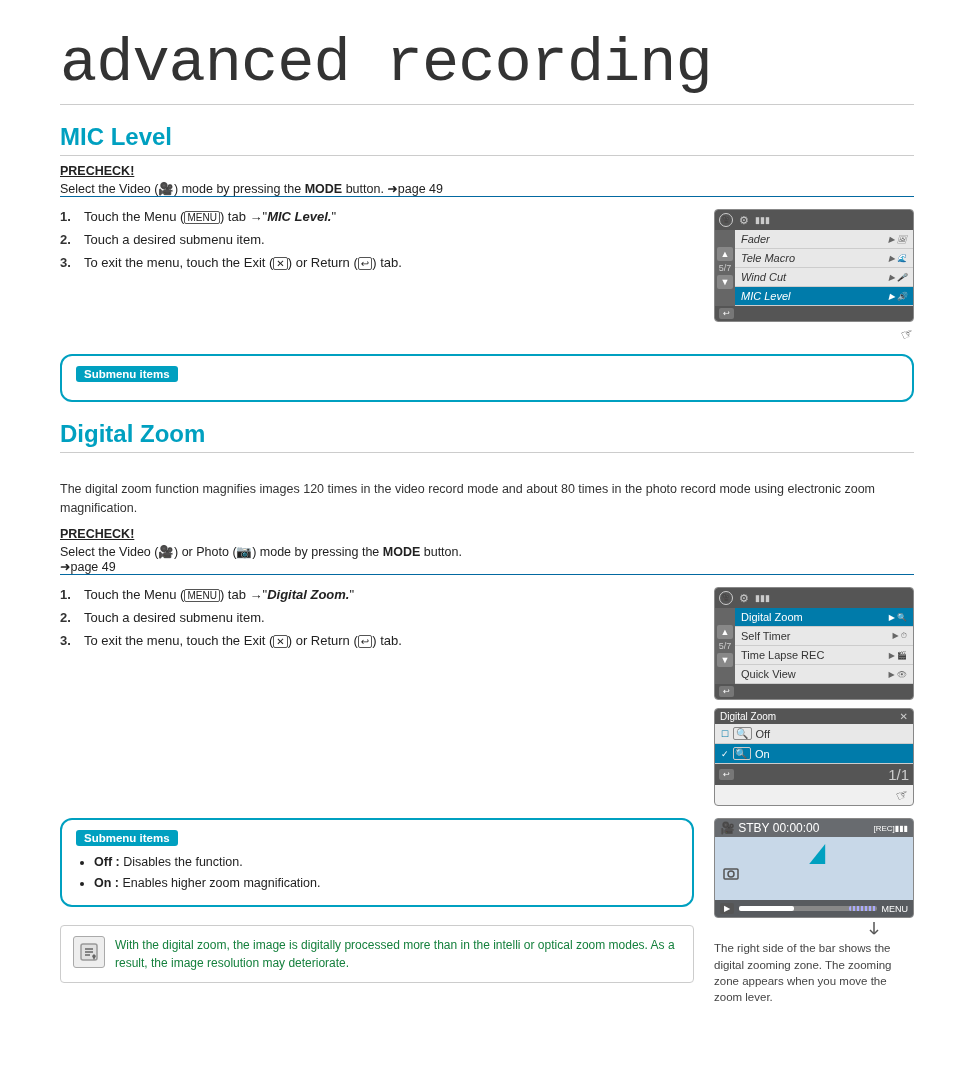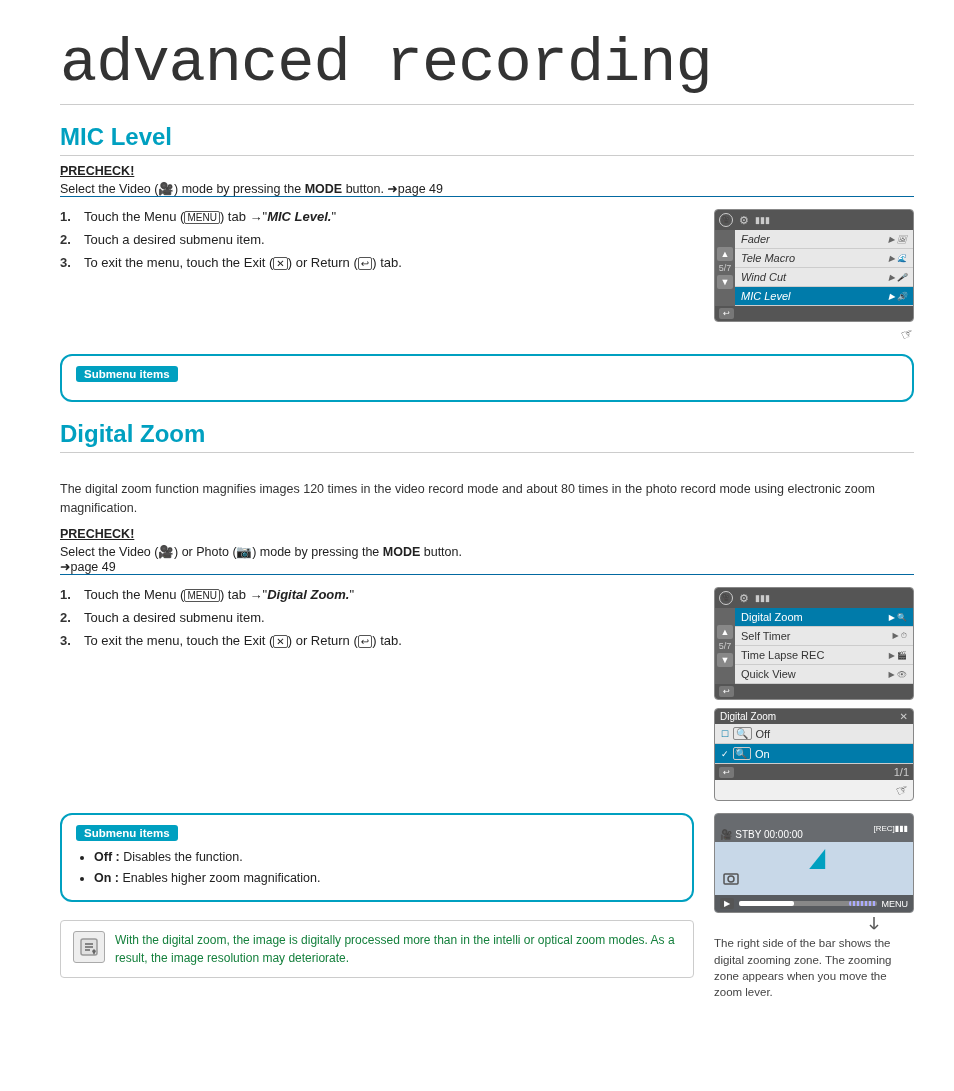--- a/index.html
+++ b/index.html
@@ -272,21 +272,21 @@
     .dz-sub-row {
       display: flex; align-items: center;
       padding: 3px 6px;
       border-bottom: 1px solid #ccc;
       font-size: 11px; gap: 4px; color: #333;
     }
     .dz-sub-row.selected { background: #007baa; color: #fff; }
     .dz-check { font-size: 9px; color: #007baa; }
     .dz-check-active { font-size: 9px; color: #fff; }
     .dz-sub-nav { background: #555; display: flex; align-items: center; padding: 2px 4px; justify-content: space-between; }
-    .dz-counter { font-size: 11px; color: #ccc; }
+    .dz-counter { font-size: 15px; color: #ccc; }
     .finger-cursor {
       display: inline-block;
       font-size: 14px;
       transform: rotate(-20deg);
     }
   </style>
 </head>
 <body>
 
 <div class="page">
@@ -479,21 +479,21 @@
               <path d="M14 15 L16 13 L18 15 L16 19 Z" fill="#666"></path>
             </svg>
           </div>
           <p class="note-text">With the digital zoom, the image is digitally processed more than in the intelli or optical zoom modes. As a result, the image resolution may deteriorate.</p>
         </div>
       </div>
 
       <div style="width:200px;flex-shrink:0;">
         <div class="zoom-bar-screen">
           <div class="zoom-top-bar">
-            <span style="font-size:10px;margin-top:13px;">🎥 STBY 00:00:00</span>
+            <span style="font-size:12px;">🎥 STBY 00:00:00</span>
             <span style="font-size:8px;">[REC]▮▮▮</span>
           </div>
 
           <div style="position:relative;height:55px;">
             <div class="zoom-triangle"></div>
             <div style="position:absolute;bottom:10px;left:8px;">
               <svg width="16" height="14" viewBox="0 0 16 14">
                 <rect x="1" y="3" width="14" height="10" rx="1" fill="none" stroke="#555" stroke-width="1.5"></rect>
                 <circle cx="8" cy="8" r="3" fill="none" stroke="#555" stroke-width="1.5"></circle>
               </svg>

